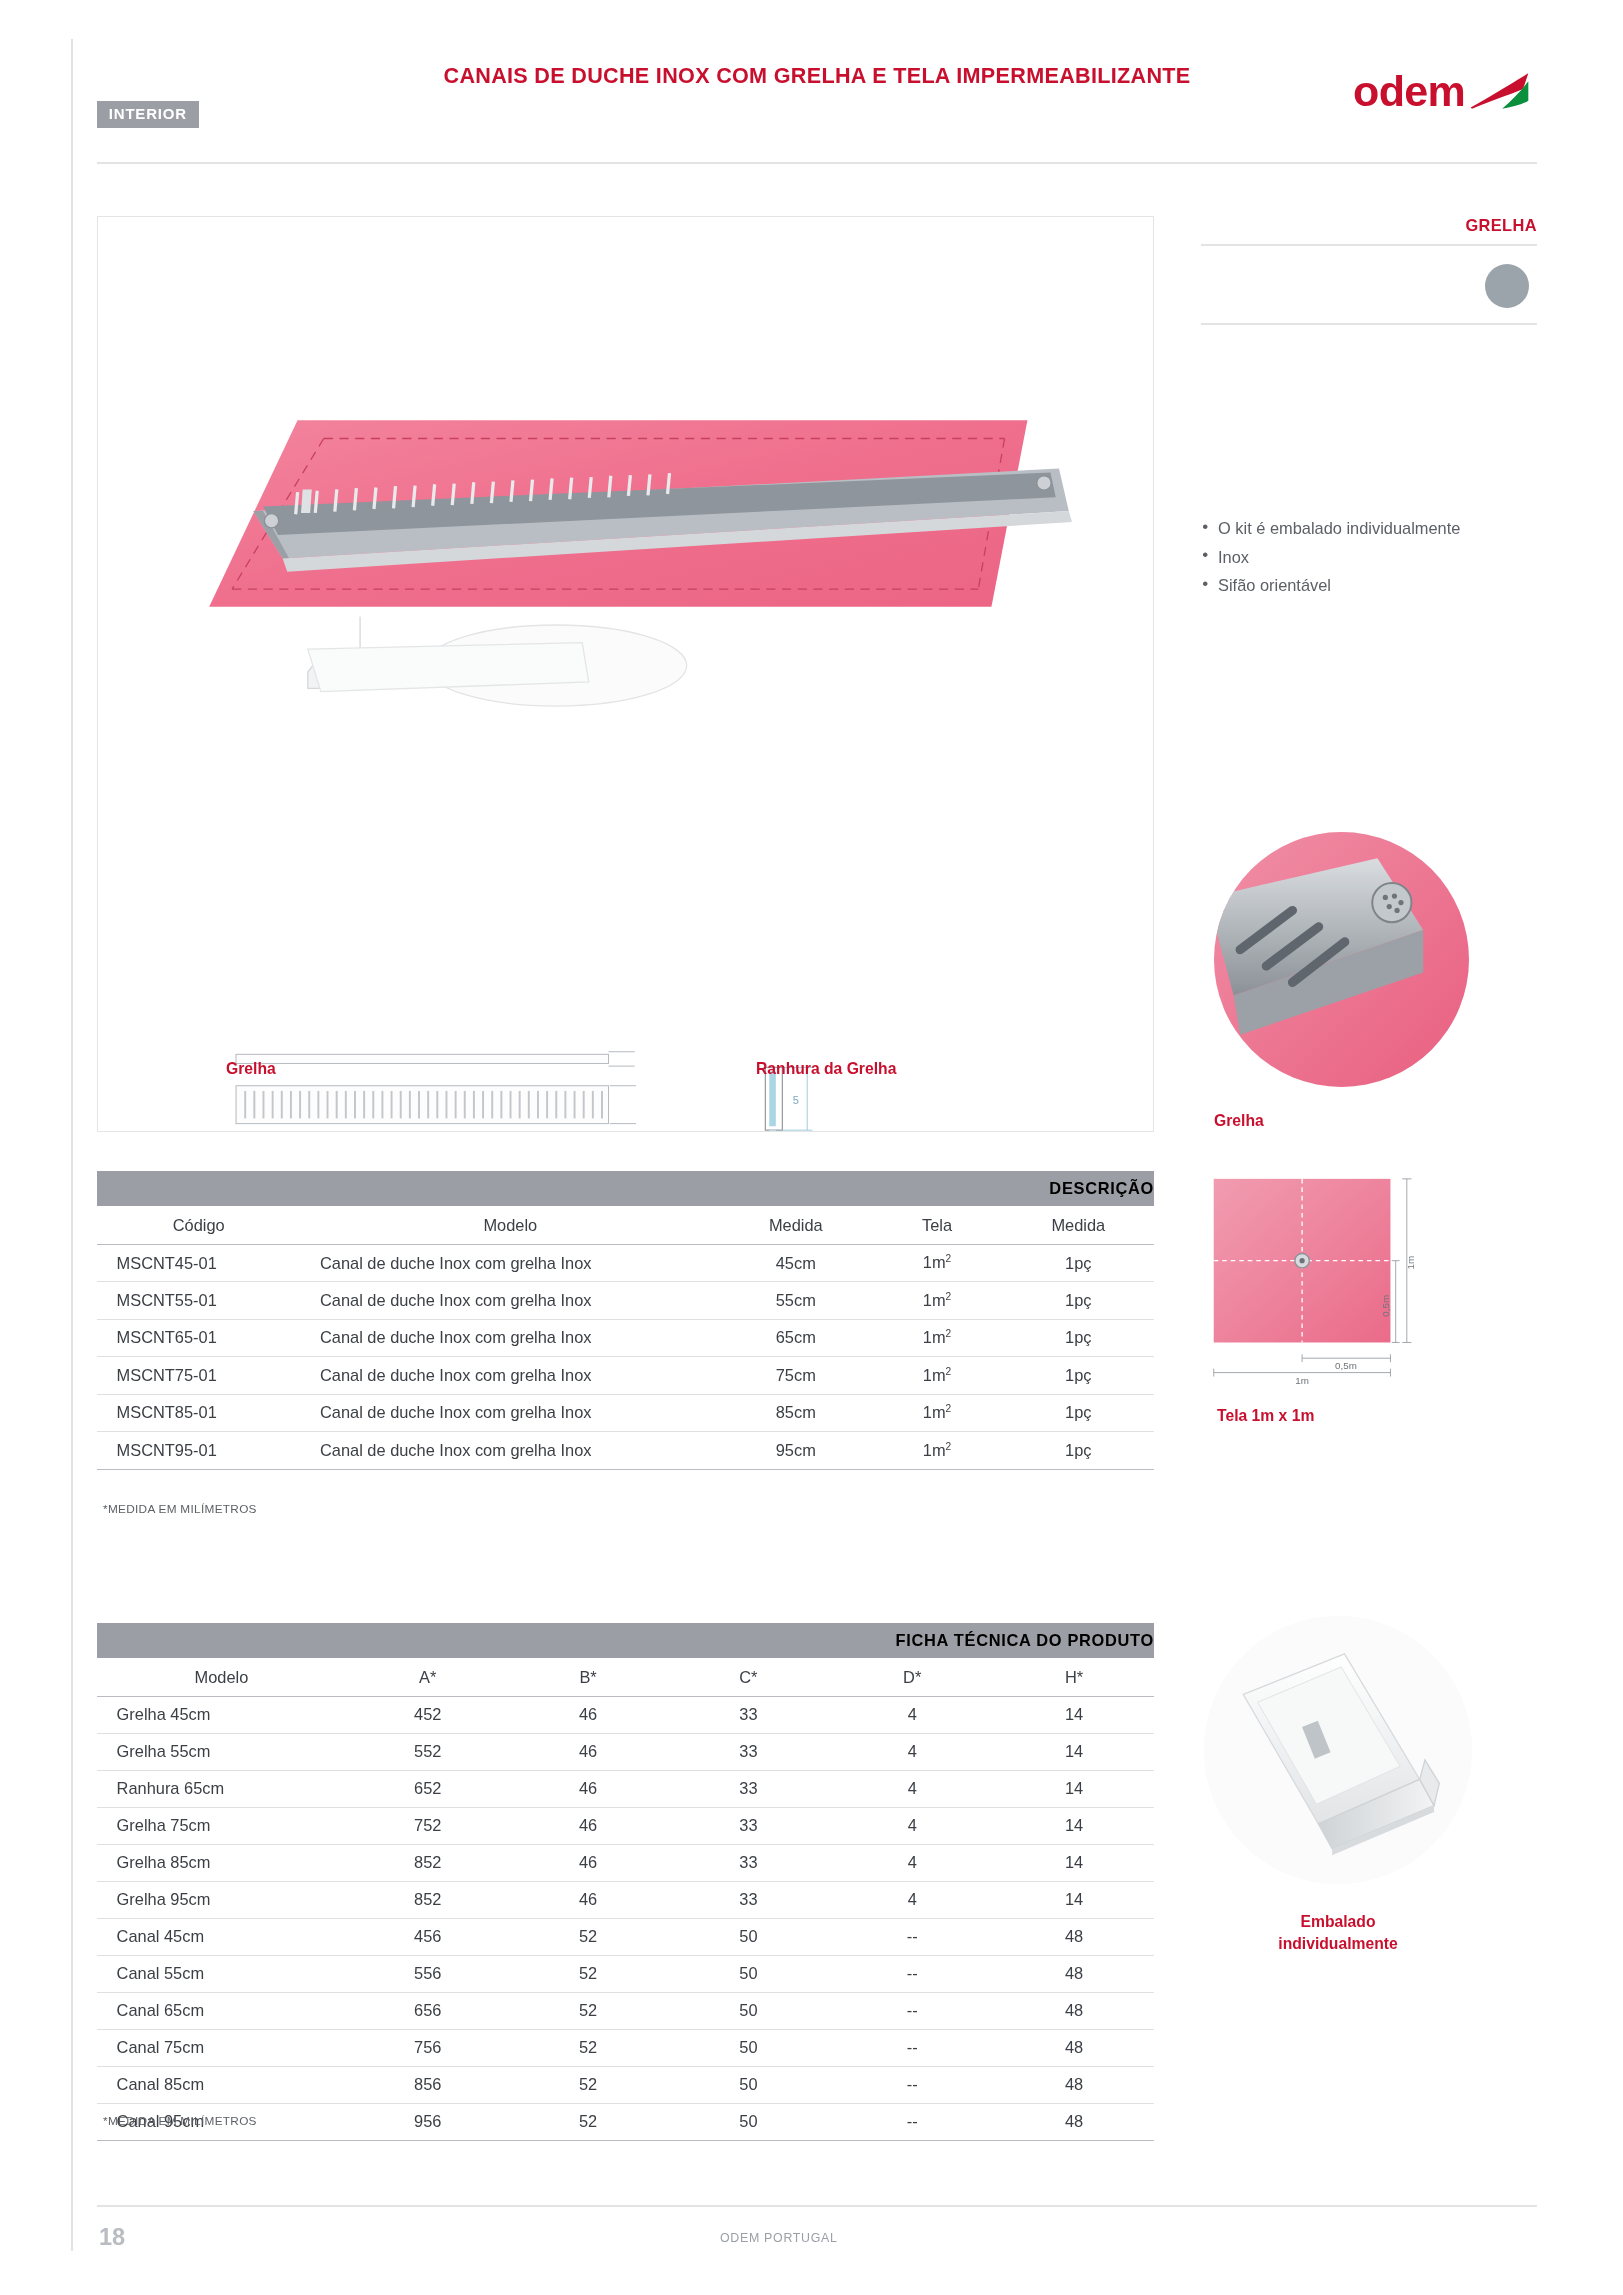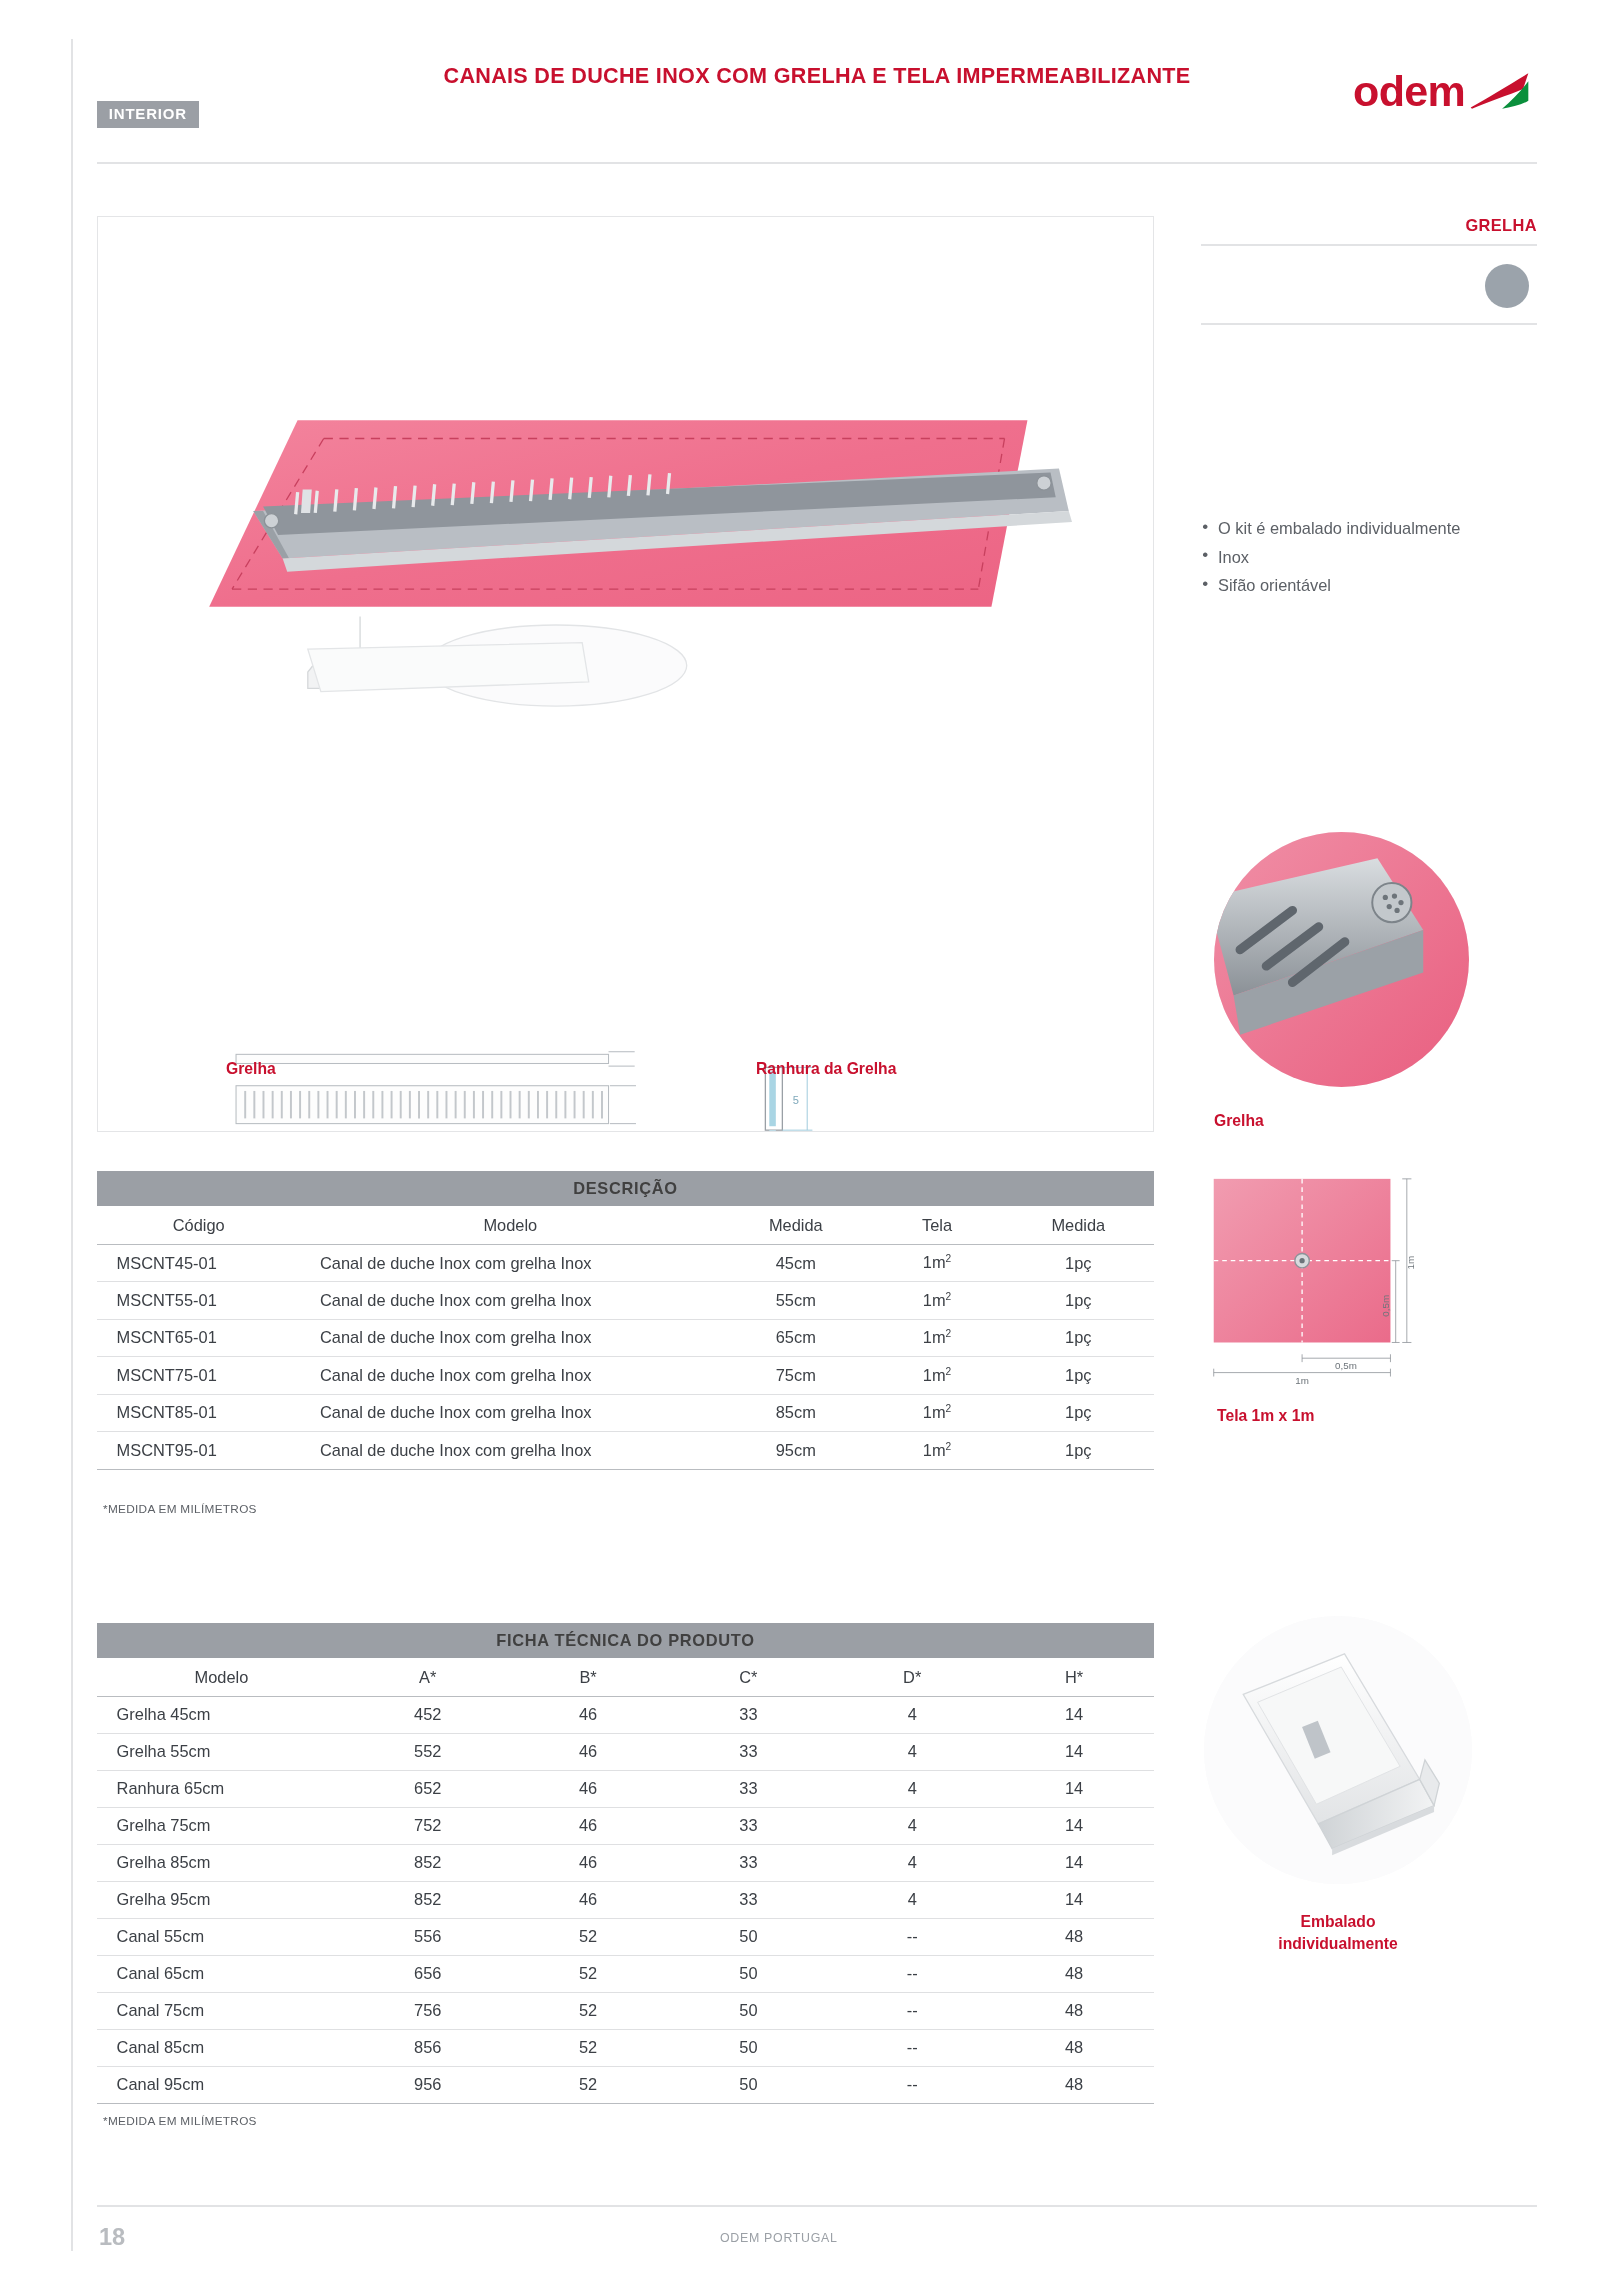--- a/index.html
+++ b/index.html
@@ -202,25 +202,26 @@
     position: absolute;
     width: 1057px;
     border-collapse: collapse;
     font-size: 16.4px;
     color: #3c4046;
   }
   .table.t1 { left: 97px; top: 1171px; }
   .table.t2 { left: 97px; top: 1623px; }
   .table caption {
     background: #9b9fa5;
-    color: #404040;
+    color: #000000;
     font-size: 16.4px;
     font-weight: bold;
     letter-spacing: 0.7px;
     padding: 7.9px 0 8.5px 0;
+    text-align: right;
   }
   .table th {
     font-weight: normal;
     font-size: 16.4px;
     padding: 9.2px 0 9.2px 0;
     color: #3c4046;
     border-bottom: 1.3px solid #b9bcc0;
     background: #ffffff;
   }
   .table td {
@@ -684,20 +685,28 @@
         </tr>
         <tr>
           <td class="left">Grelha 95cm</td>
           <td>852</td>
           <td>46</td>
           <td>33</td>
           <td>4</td>
           <td>14</td>
         </tr>
         <tr>
+          <td class="left">Canal 45cm</td>
+          <td>456</td>
+          <td>52</td>
+          <td>50</td>
+          <td>--</td>
+          <td>48</td>
+        </tr>
+        <tr>
           <td class="left">Canal 55cm</td>
           <td>556</td>
           <td>52</td>
           <td>50</td>
           <td>--</td>
           <td>48</td>
         </tr>
         <tr>
           <td class="left">Canal 65cm</td>
           <td>656</td>

